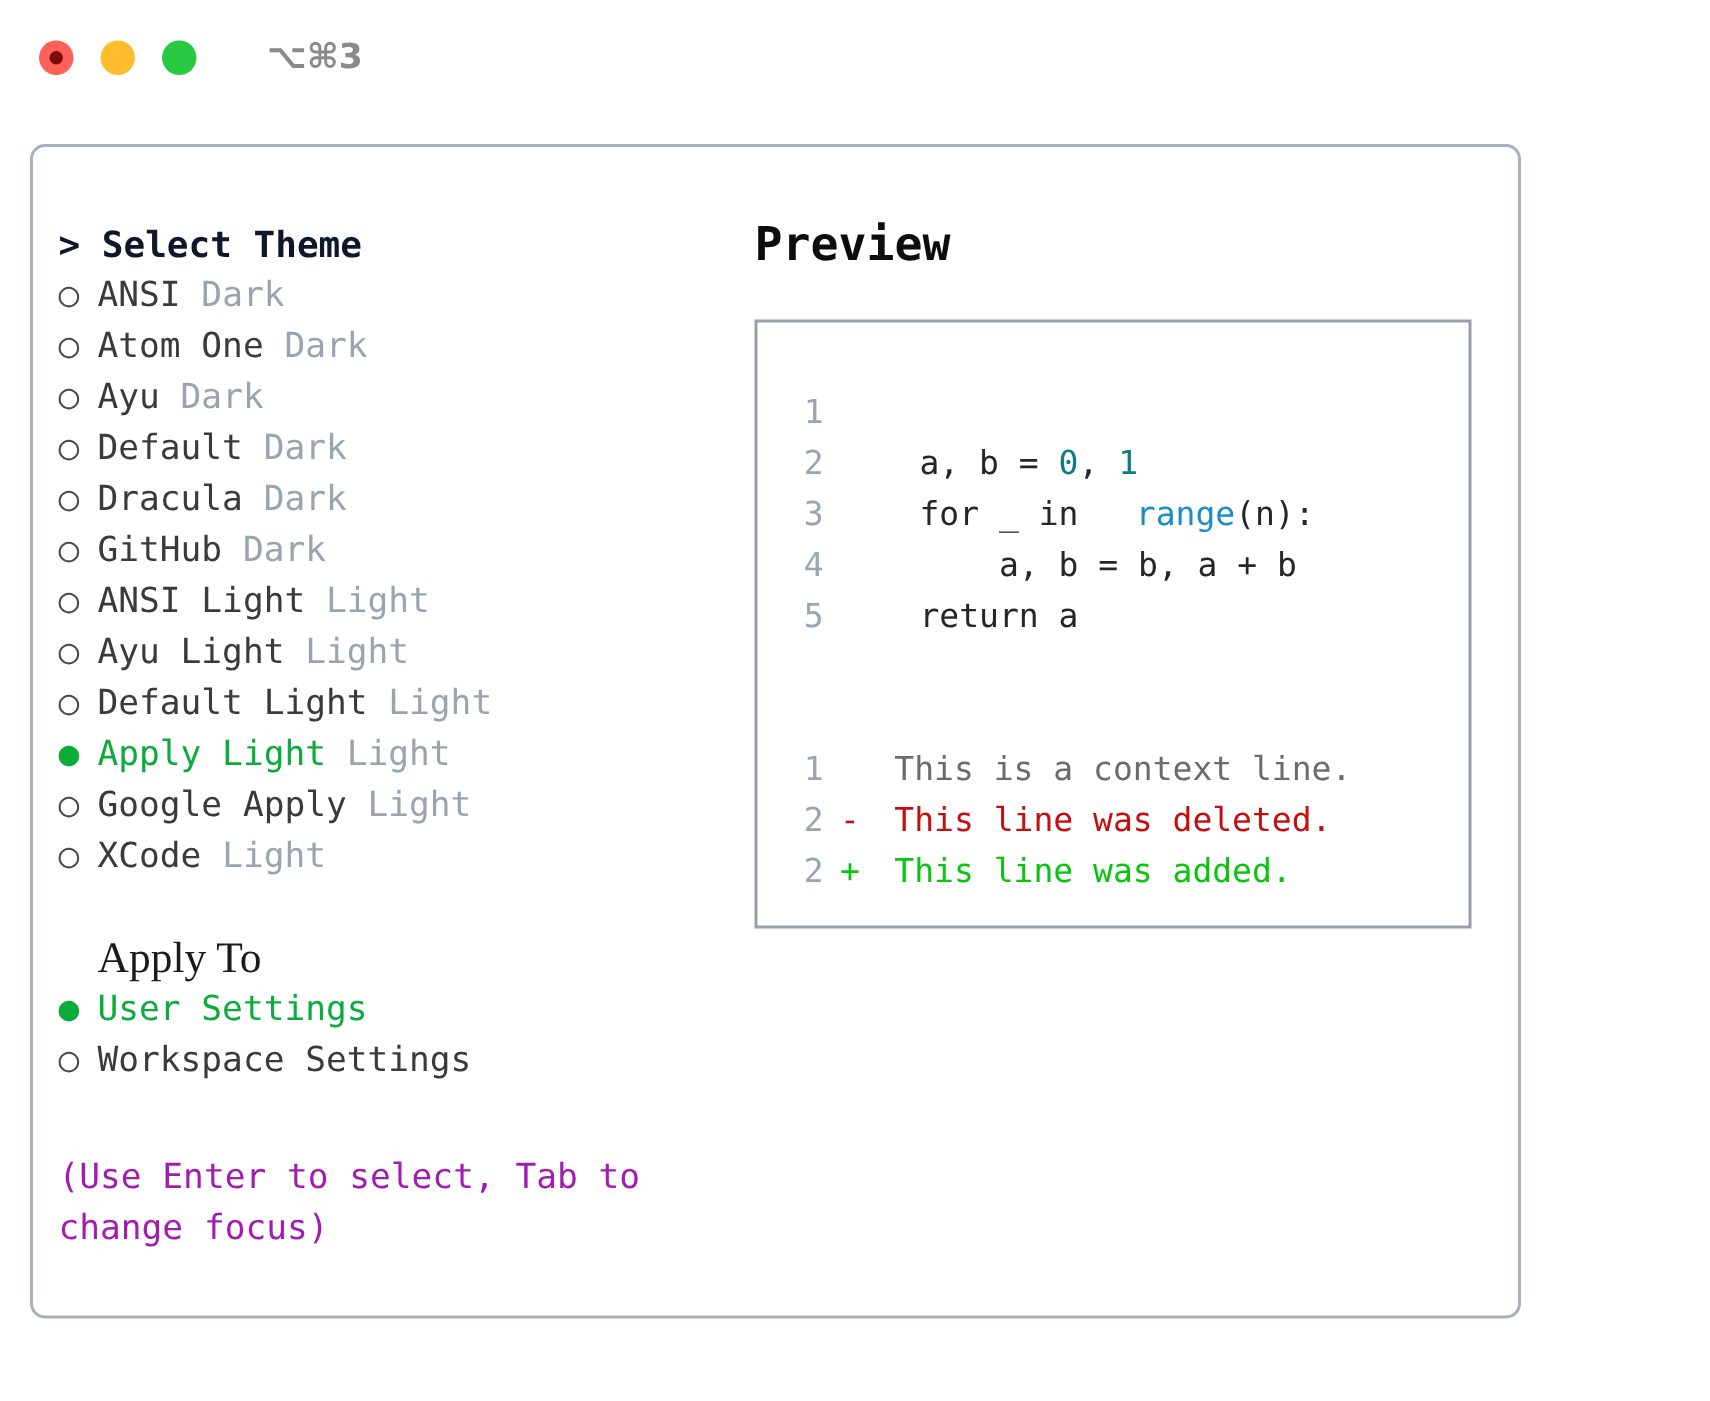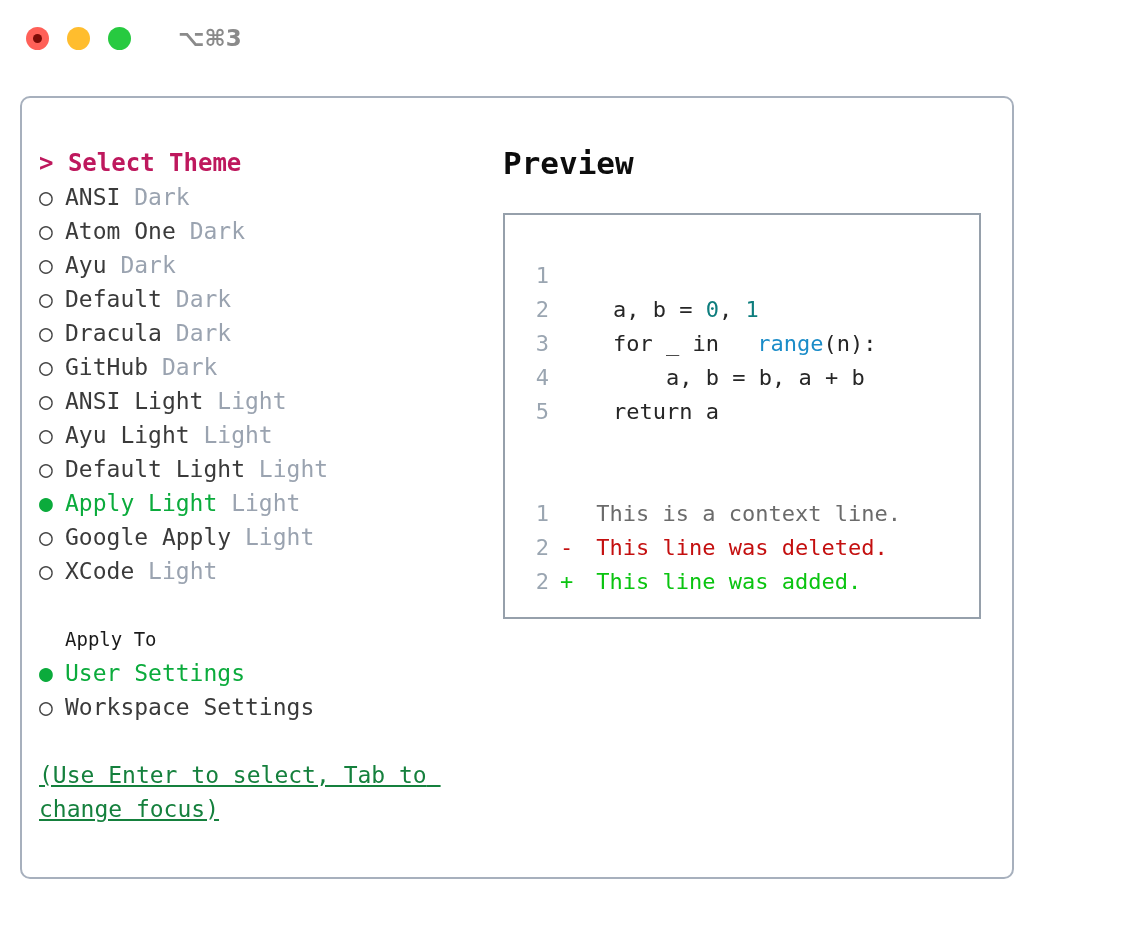--- a/index.html
+++ b/index.html
@@ -93,21 +93,21 @@
   .col-right {
     flex: 1;
     padding-left: 21px;
     box-sizing: border-box;
   }
 
   
   .heading {
     font-size: 24px;
     font-weight: bold;
-    color: #be185d;
+    color: #0f172a;
     line-height: 34px;
     white-space: pre;
   }
   .theme-list { margin: 0; padding: 0; }
 
   .row {
     display: flex;
     align-items: baseline;
     line-height: 34px;
     font-size: 23px;
@@ -119,36 +119,36 @@
     font-size: 23px;
     color: #4a4a4a;
     line-height: 34px;
   }
   .row.selected .bullet { color: #0bab3c; }
   .name  { color: #3a3a3a; }
   .row.selected .name { color: #0bab3c; }
   .tag   { color: #9aa3b0; }
 
   .subheading {
-    font-size: 19px;
+    font-size: 29px;
     color: #1a1a1a;
     line-height: 34px;
     padding-left: 26px;
     white-space: pre;
+    font-family: Liberation Serif, serif;
   }
   .spacer-sm { height: 34px; }
 
   .hint {
-    margin-top: 34px;
-    font-size: 23px;
-    line-height: 34px;
-    color: #15803d;
+    margin-top: 44px;
+    font-size: 23px;
+    line-height: 34px;
+    color: #a21caf;
     width: 420px;
     white-space: pre-wrap;
-    text-decoration: underline;
   }
 
   
   .preview-label {
     font-size: 31px;
     font-weight: bold;
     color: #0d0d0d;
     line-height: 34px;
     margin-bottom: 33px;
     white-space: pre;

